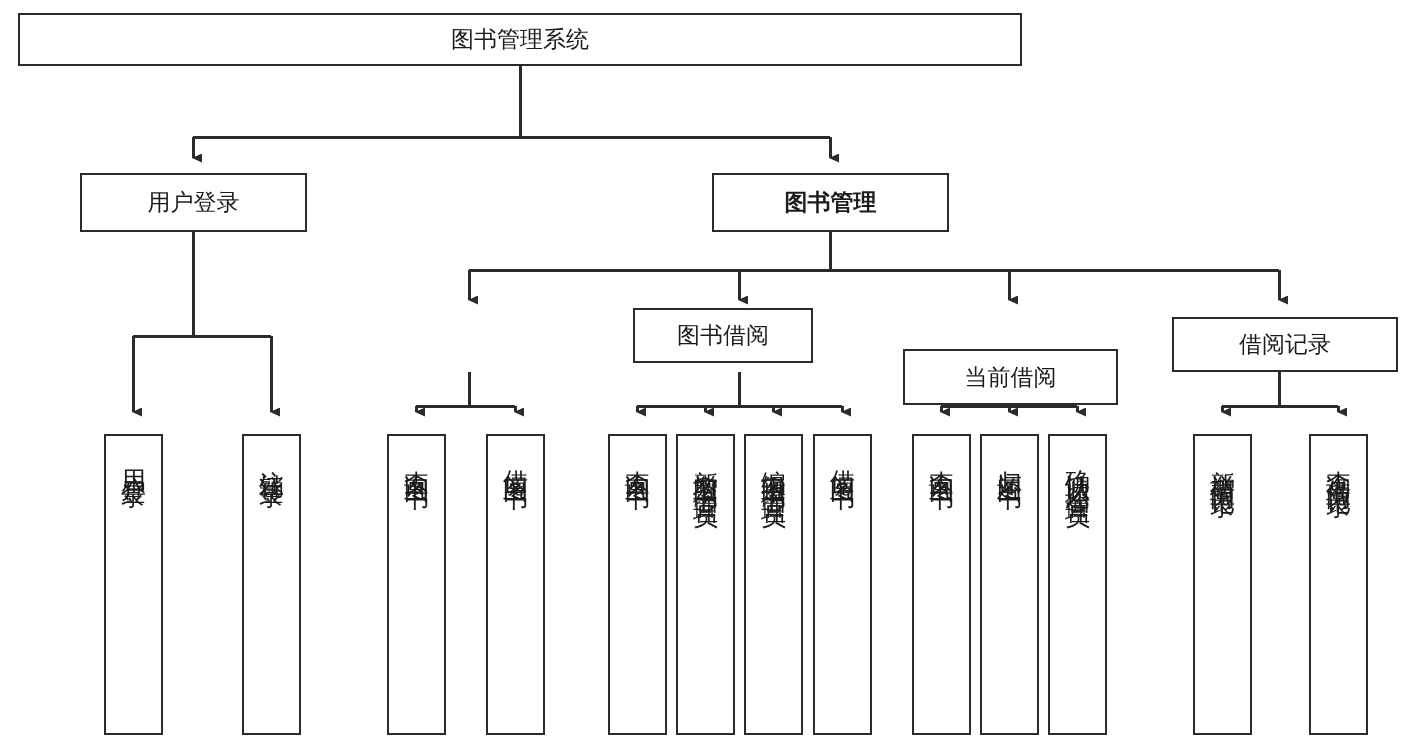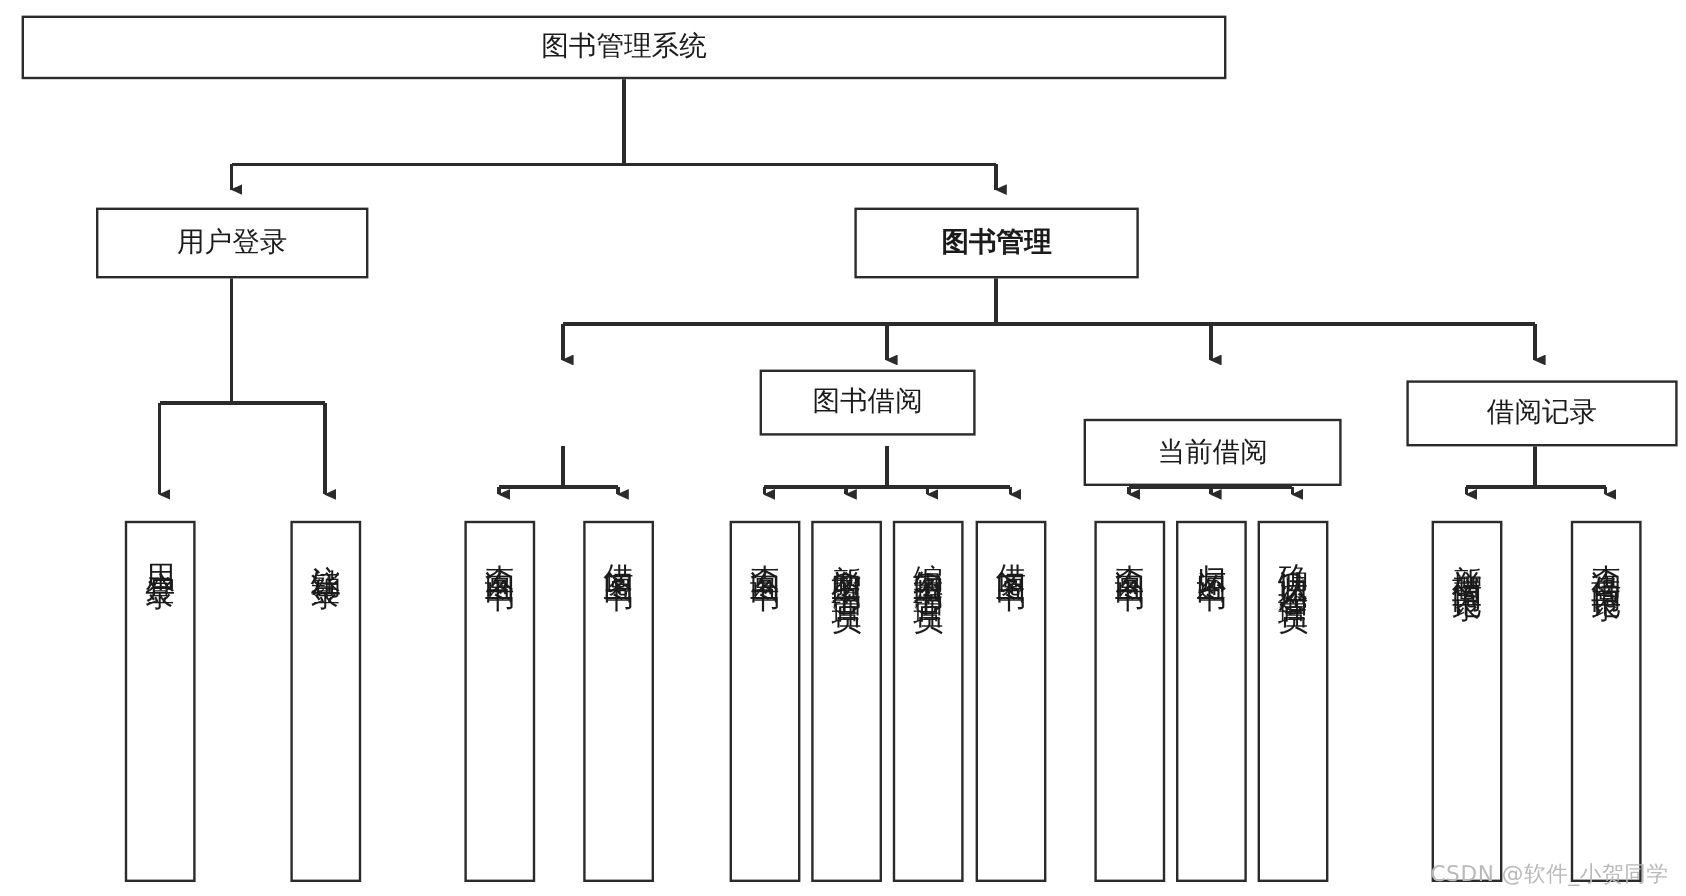--- a/index.html
+++ b/index.html
@@ -196,15 +196,14 @@
   </div>
 
   <div class="node node-leaf" style="left:1193px; top:434px; width:59px; height:301px;">
     <span class="lbl">新增借阅记录</span>
   </div>
 
   <div class="node node-leaf" style="left:1309px; top:434px; width:59px; height:301px;">
     <span class="lbl">查询借阅记录</span>
   </div>
 
-  <div class="watermark" style="left:1192px; top:716px;">CSDN @软件_小贺同学</div>
 
 </div>
 
 </body></html>

